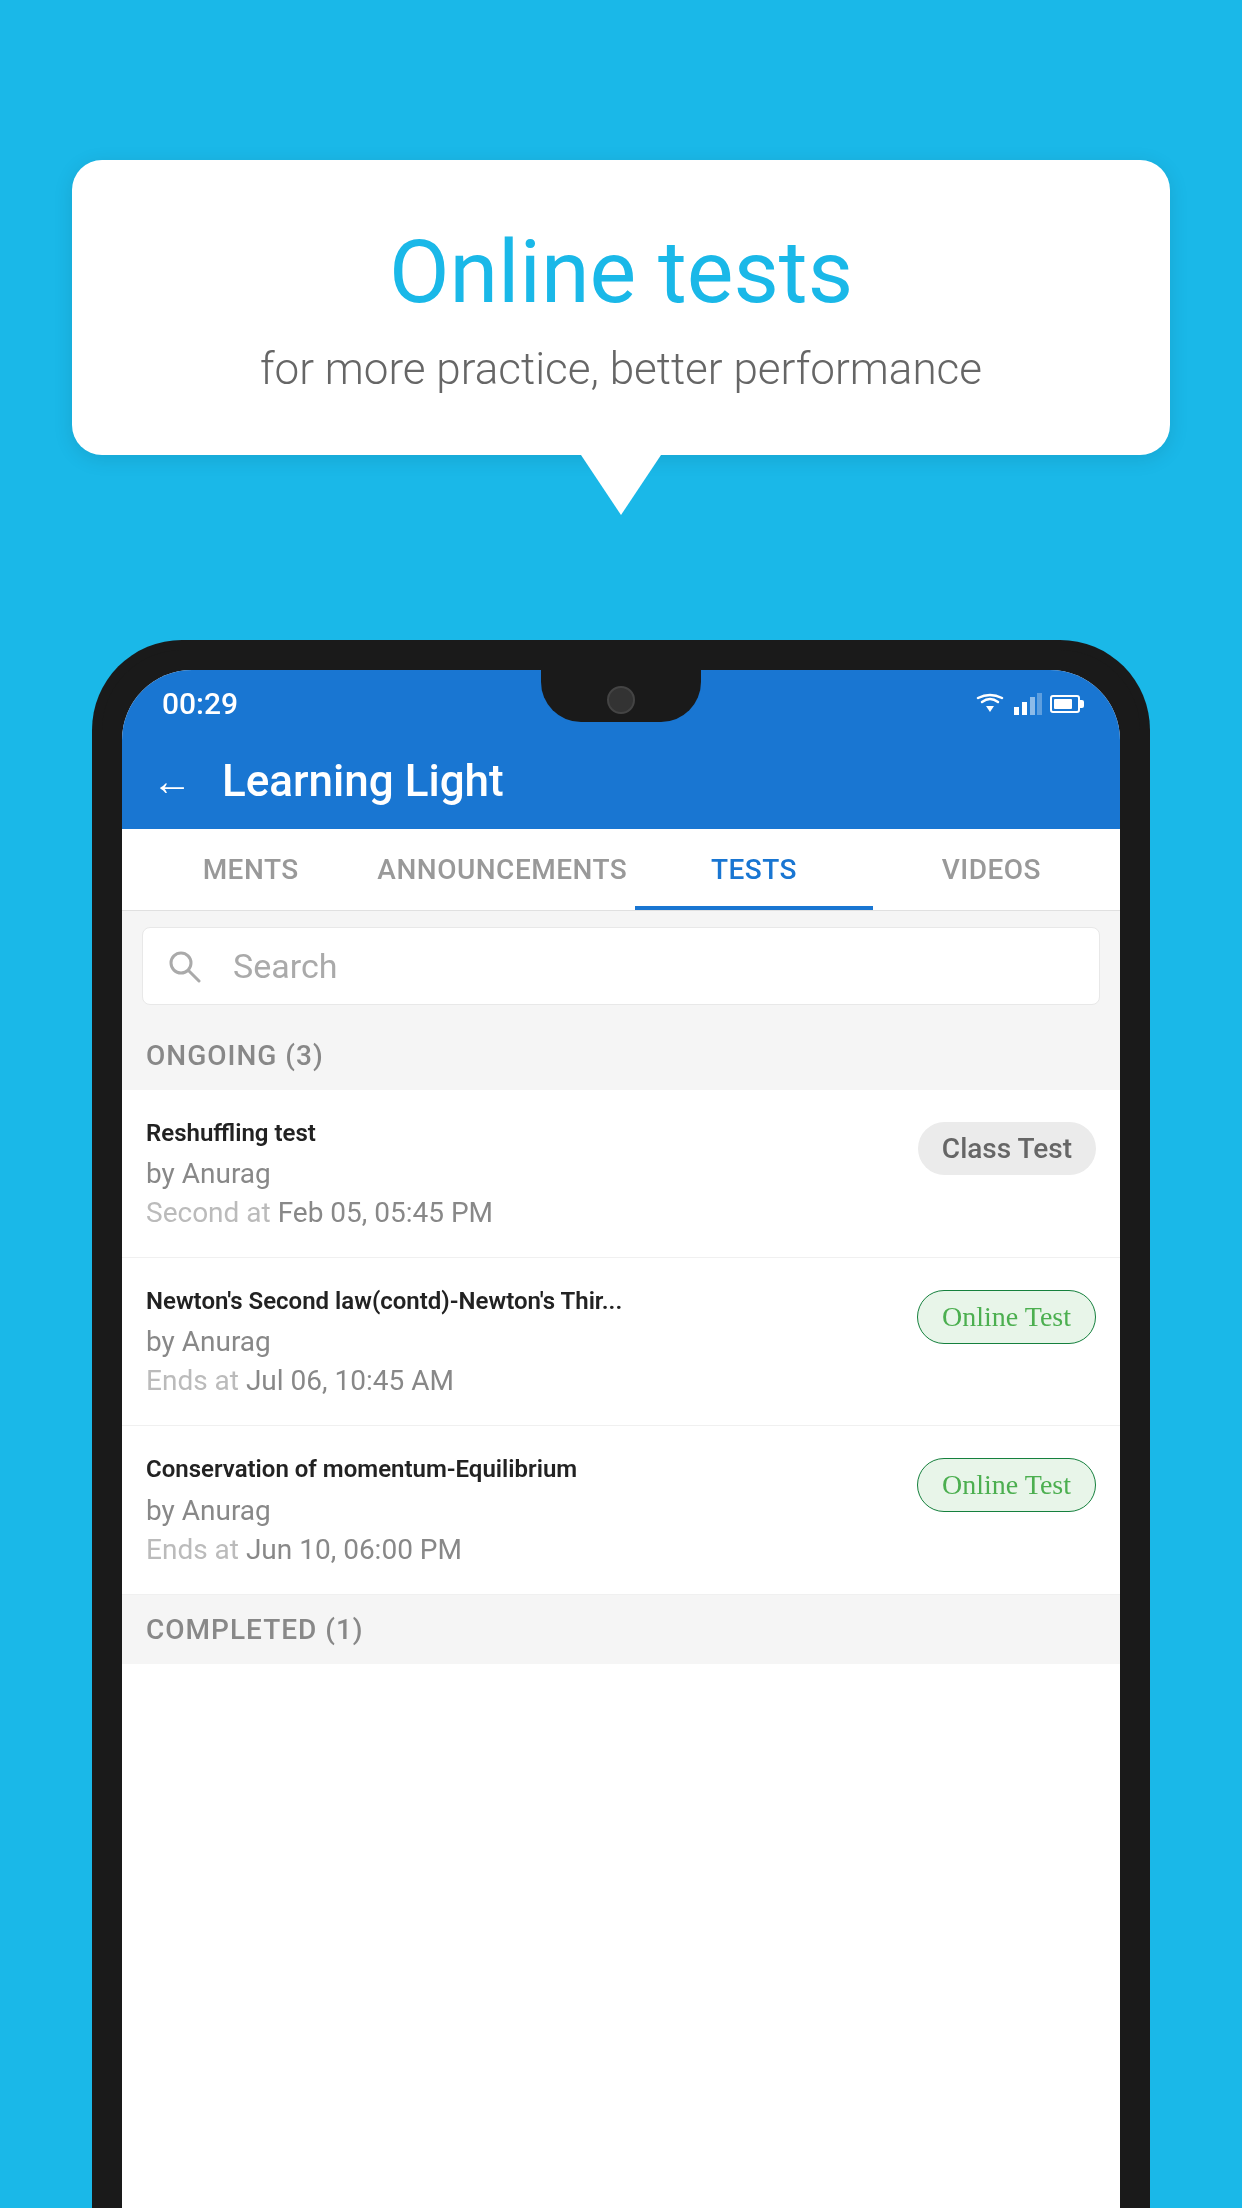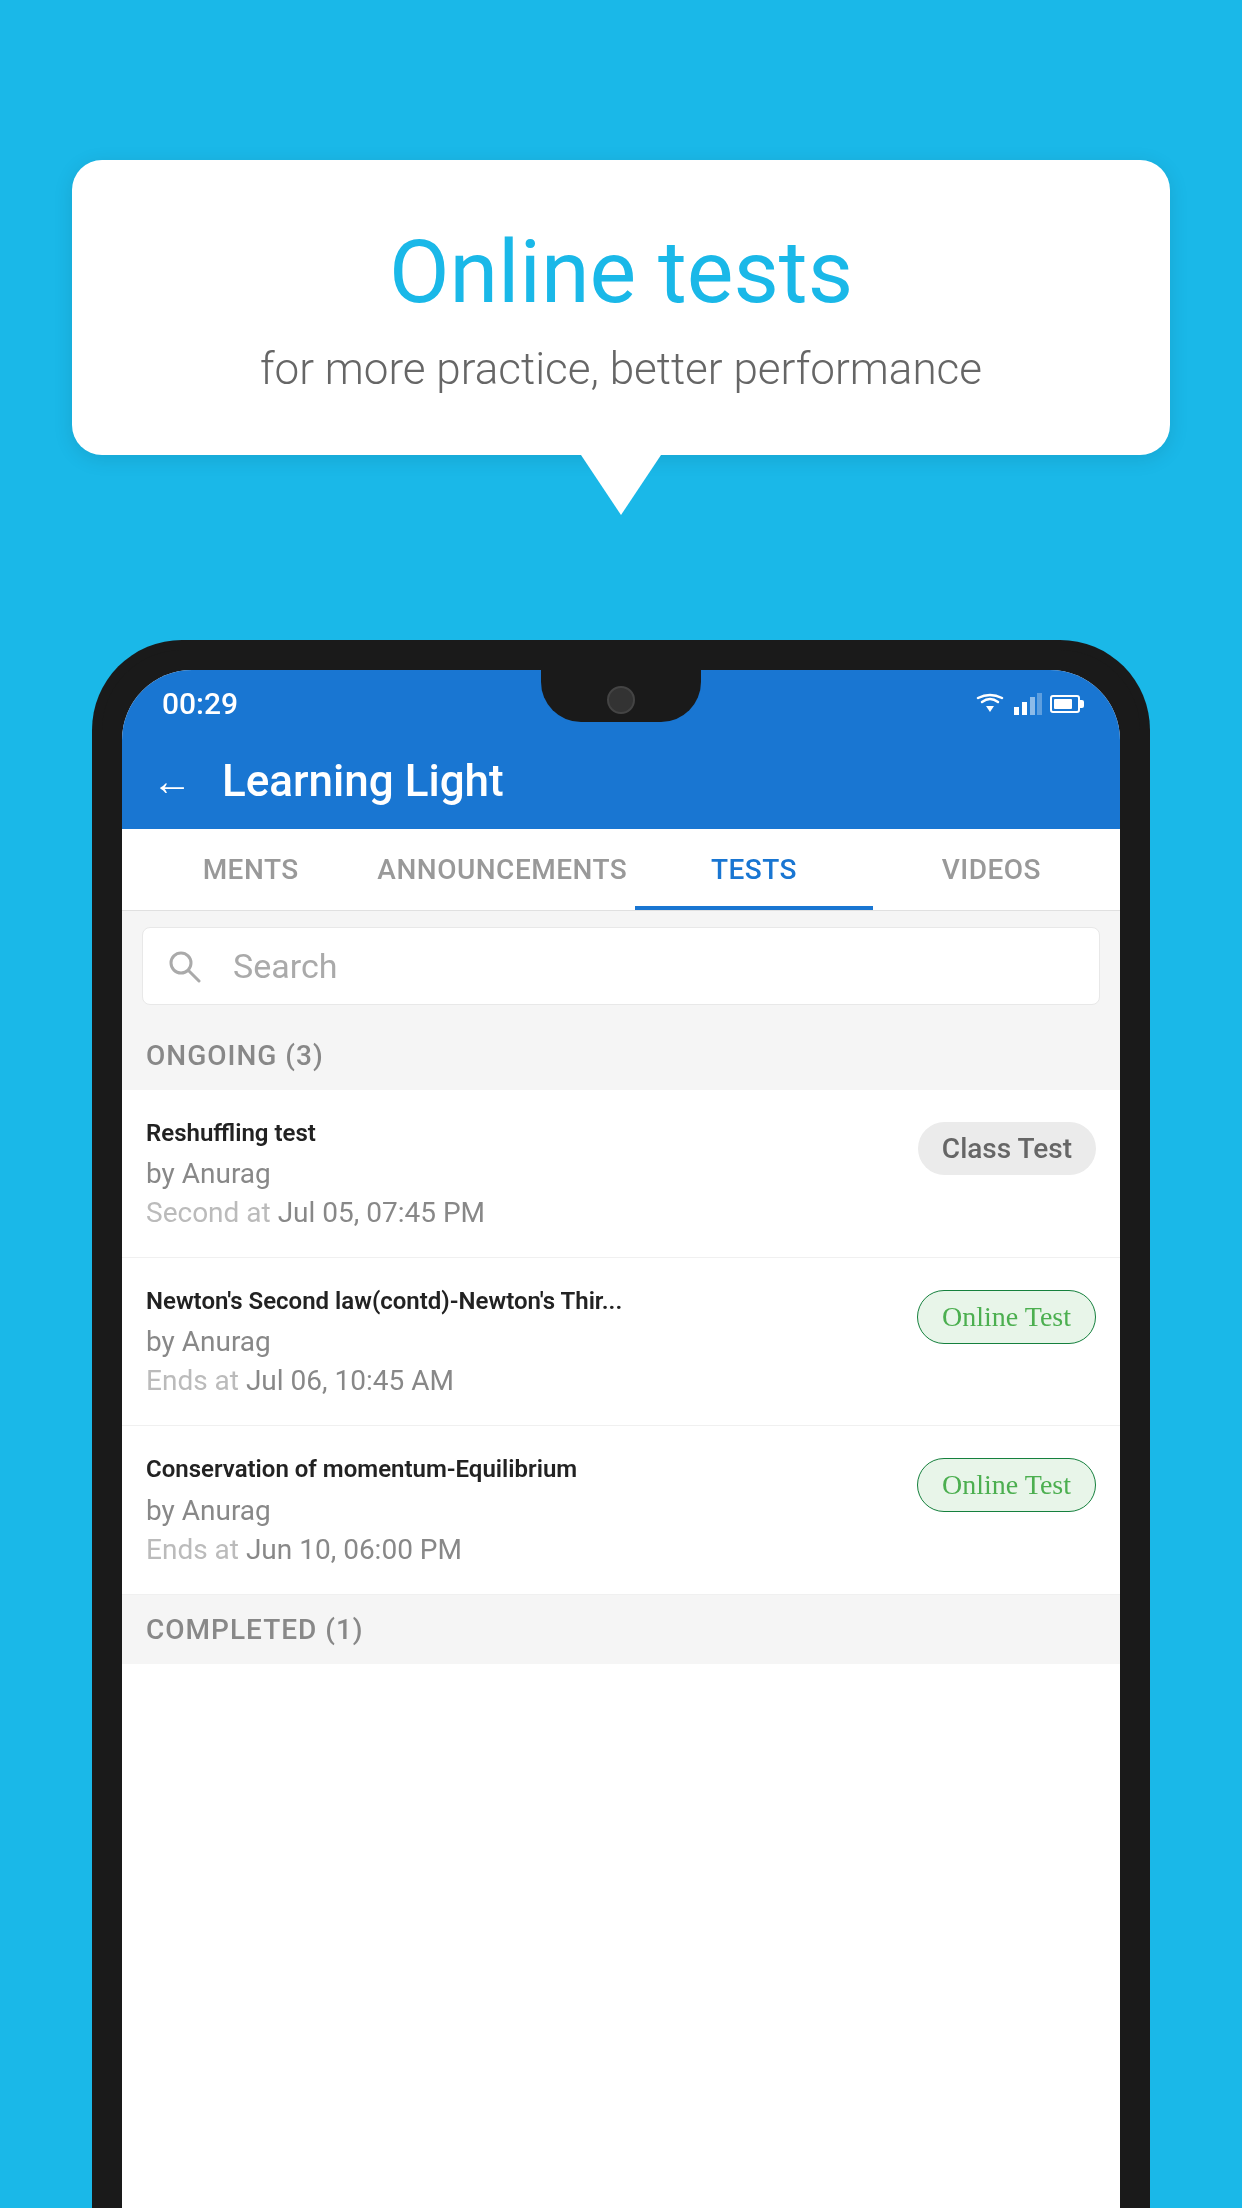--- a/index.html
+++ b/index.html
@@ -420,21 +420,21 @@
         <div class="section-header">ONGOING (3)</div>
 
         <div class="test-list">
 
           <div class="test-item">
             <div class="test-info">
               <div class="test-name">Reshuffling test</div>
               <div class="test-author">by Anurag</div>
               <div class="test-time">
                 <span class="test-time-label">Second at</span>
-                <span>Jul 05, 07:45 PM</span>
+                <span>Feb 05, 05:45 PM</span>
               </div>
             </div>
             <div class="test-badge badge-class">Class Test</div>
           </div>
 
           <div class="test-item">
             <div class="test-info">
               <div class="test-name">Newton's Second law(contd)-Newton's Thir...</div>
               <div class="test-author">by Anurag</div>
               <div class="test-time">

